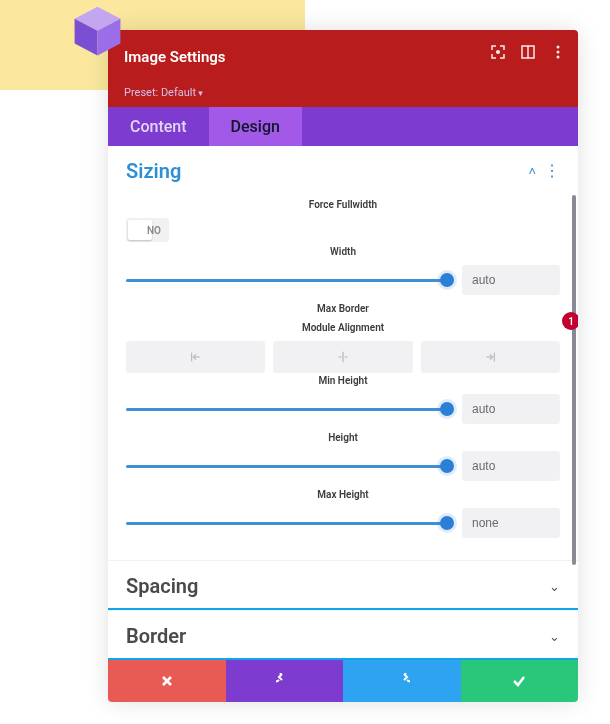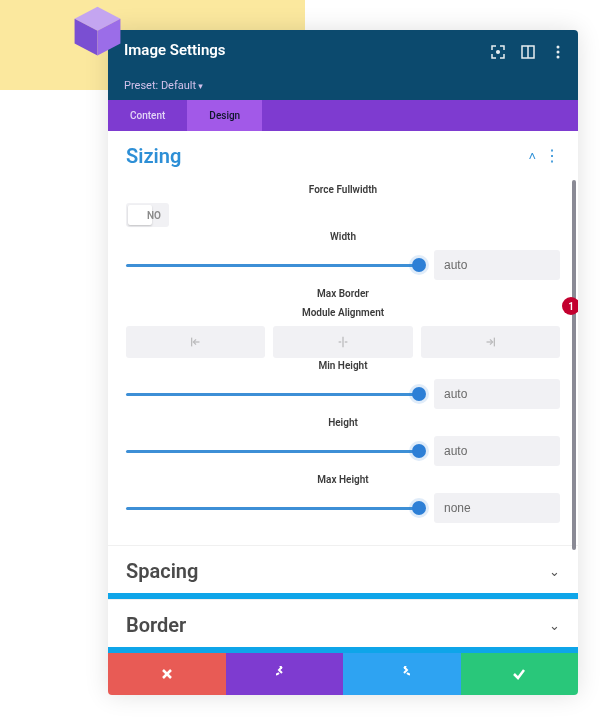--- a/index.html
+++ b/index.html
@@ -28,57 +28,57 @@
     position: absolute;
     top: 30px; left: 108px;
     width: 470px;
     background: #fff;
     box-shadow: 0 0 25px rgba(0,0,0,0.12);
     border-radius: 4px;
     overflow: hidden;
     z-index: 1;
   }
   .header {
-    background: #0c4a6e;
+    background: #b91c1c;
     color: #fff;
-    padding: 11px 16px 8px 16px;
+    padding: 18px 16px 8px 16px;
     position: relative;
   }
   .header-title { font-size: 15px; font-weight: 600; }
   .header-preset { font-size: 11px; color: #d3c1eb; margin-top: 20px; }
   .header-preset::after { content: " ▾"; font-size: 9px; }
   .header-icons {
     position: absolute;
     right: 12px; top: 14px;
     display: flex;
     gap: 14px;
     align-items: center;
   }
   .header-icons svg { width: 16px; height: 16px; opacity: 0.9; }
   .tabs {
     background: #7e3bd0;
     display: flex;
   }
   .tab {
     padding: 10px 22px;
-    font-size: 10px;
+    font-size: 16px;
     color: #e3d5f6;
     cursor: pointer;
     font-weight: 500;
   }
   .tab.active { background: #a259e8; color: #0f172a; }
   .body {
     padding: 0;
     background: #fff;
   }
   .section-head {
     display: flex;
     padding: 13px 18px 10px 18px;
     align-items: center;
-    border-bottom: 6px solid #0ea5e9;
+    border-bottom: 2px solid #0ea5e9;
   }
   .section-head.open { border-bottom: none; }
   .section-title {
     flex: 1;
     font-size: 20px;
     font-weight: 600;
     color: #4a4a4a;
   }
   .section-title.open-t { color: #2d8fd6; }
   .section-head .chev {
@@ -153,21 +153,21 @@
   .slider-thumb {
     width: 14px; height: 14px;
     background: #2d7fd6;
     border-radius: 50%;
     position: absolute;
     right: -6px;
     top: -5.5px;
     box-shadow: 0 0 0 3px rgba(45,127,214,0.15);
   }
   .slider-input {
-    width: 126px;
+    width: 98px;
     height: 30px;
     background: #f1f1f4;
     border: none;
     border-radius: 3px;
     padding: 0 10px;
     font-size: 12px;
     color: #6a6a6a;
   }
   .align-row {
     display: flex;

